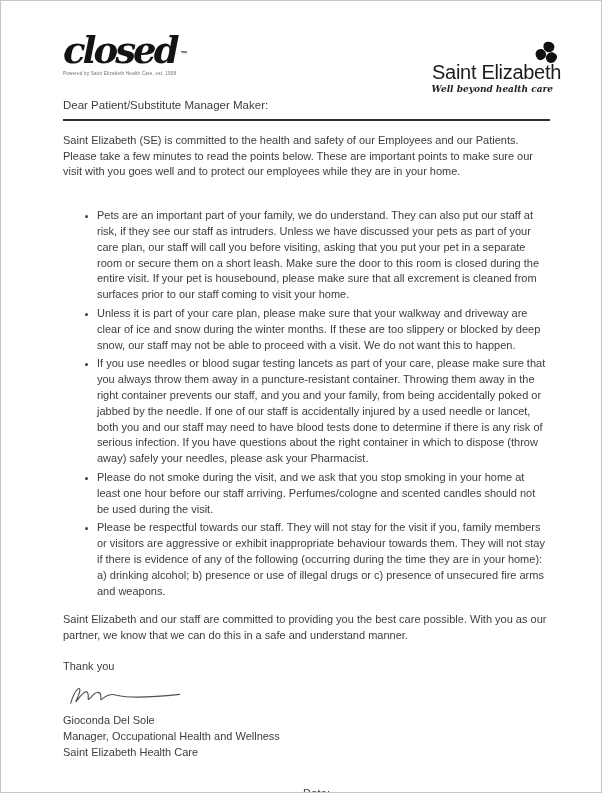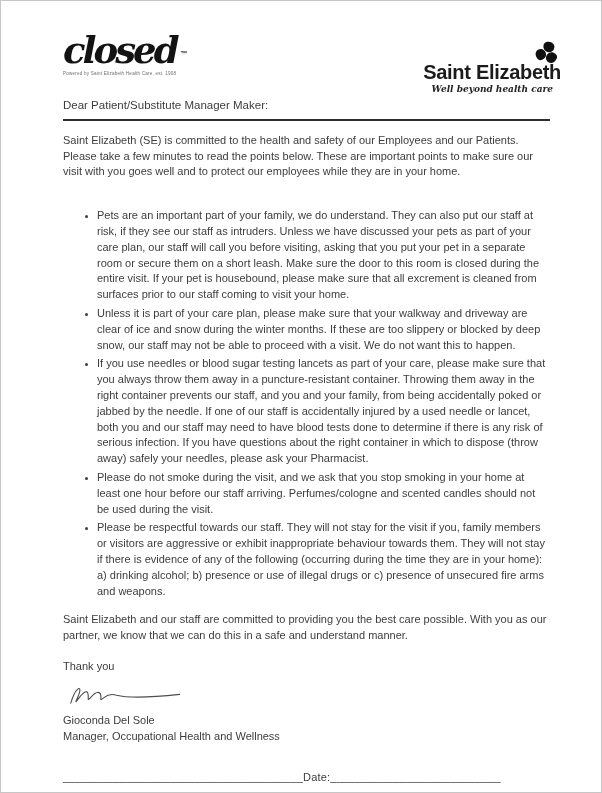--- a/index.html
+++ b/index.html
@@ -20,21 +20,21 @@
     font-family:"DejaVu Serif", serif;
     font-style:italic;font-weight:bold;
     font-size:37px;line-height:38px;color:#131313;
     letter-spacing:-3px;
   }
   .elizz-tm{font-size:7px;vertical-align:top;letter-spacing:0;font-style:normal;font-family:"Liberation Sans",sans-serif;position:relative;top:4px;left:4px;}
   .elizz-tag{font-size:4.6px;color:#6f6f6f;margin-top:2px;letter-spacing:.2px;white-space:nowrap;}
   .se-logo{position:absolute;right:40px;top:38px;width:185px;text-align:right;}
   .se-mark{position:absolute;right:0;top:0;width:28px;height:28px;}
   .se-name{
-    font-size:20px;font-weight:700;color:#1b1b1b;
+    font-size:20px;font-weight:400;color:#1b1b1b;
     letter-spacing:-0.3px;margin-top:22px;line-height:22px;
   }
   .se-tag{
     font-family:"DejaVu Serif", serif;
     font-size:9px;font-weight:bold;font-style:italic;
     color:#222;margin-top:1px;margin-right:8px;
   }
   
   .body-copy{
     position:absolute;left:62px;top:97px;width:487px;
@@ -94,20 +94,21 @@
 
     <p class="thanks">Thank you</p>
 
     <svg class="sig-img" width="130" height="30" viewBox="0 0 160 38">
       <path d="M10 28 C16 8 24 5 21 15 C18 24 13 31 20 22 C27 13 31 11 32 17 C33 22 30 27 36 20 C42 13 47 13 48 18 C49 23 46 26 52 21 C57 17 62 16 68 18 C84 22 110 21 148 17" fill="none" stroke="#4d4d4d" stroke-width="1.4" stroke-linecap="round"></path>
     </svg>
 
     <div class="signer">
       <div>Gioconda Del Sole</div>
       <div>Manager, Occupational Health and Wellness</div>
+      <div>Saint Elizabeth Health Care</div>
     </div>
 
     <div class="sig-block">
       <div class="sig-line">______________________________________Date:___________________________</div>
     </div>
 
   </div>
 
 </div>
 

